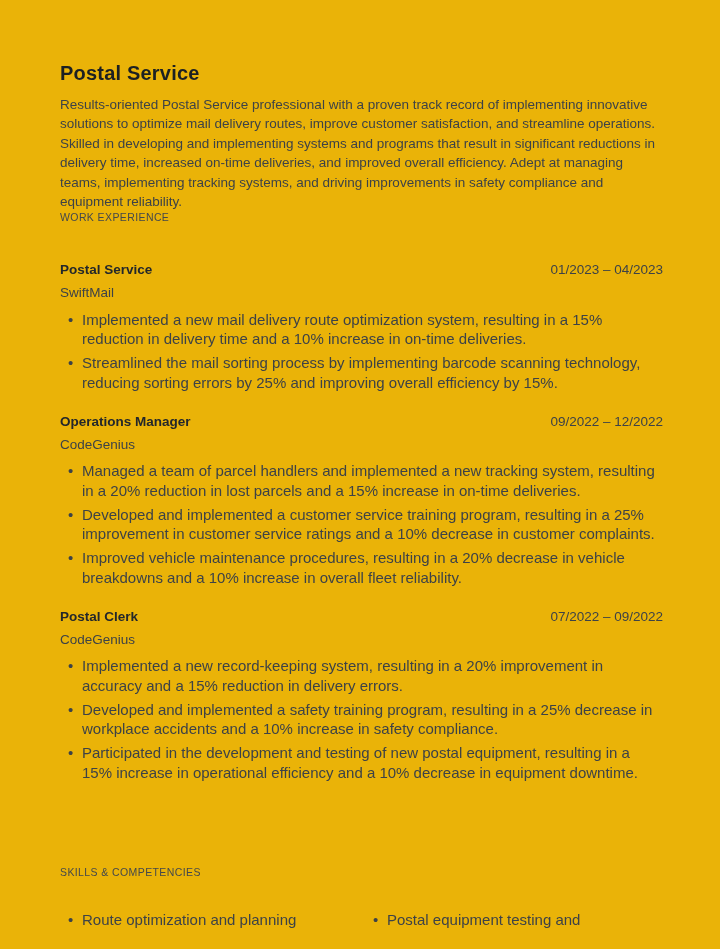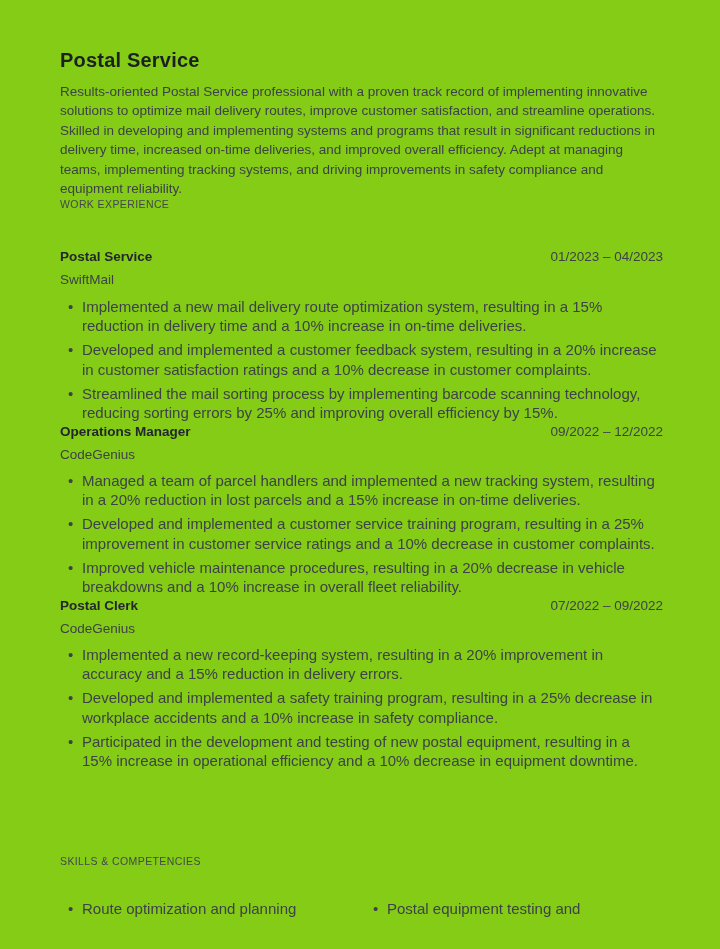--- a/index.html
+++ b/index.html
@@ -7,22 +7,22 @@
   body {
     width: 720px;
     height: 949px;
     overflow: hidden;
     font-family: "Liberation Sans", sans-serif;
     -webkit-font-smoothing: antialiased;
   }
   .page {
     width: 720px;
     height: 949px;
-    background: #84cc16;
-    padding: 48px 57px 0 60px;
+    background: #eab308;
+    padding: 61px 57px 0 60px;
     overflow: hidden;
   }
   .name {
     font-size: 20px;
     line-height: 24px;
     font-weight: 700;
     color: #1c2023;
     letter-spacing: 0.2px;
   }
   .summary {
@@ -31,21 +31,21 @@
     line-height: 19.4px;
     color: #3d4247;
   }
   .section-label {
     font-size: 10.5px;
     line-height: 13px;
     letter-spacing: 0.4px;
     color: #44484c;
     font-weight: 400;
   }
-  .jobs .job { }
+  .jobs .job { margin-top: 21px; }
   .jobs .job:first-child { margin-top: 37px; }
   .job-header {
     display: flex;
     justify-content: space-between;
     align-items: baseline;
     line-height: 18px;
   }
   .job-title {
     font-size: 13.5px;
     font-weight: 700;
@@ -105,21 +105,20 @@
   <div class="jobs">
 
     <div class="job">
       <div class="job-header">
         <span class="job-title">Postal Service</span>
         <span class="job-dates">01/2023 – 04/2023</span>
       </div>
       <div class="job-company">SwiftMail</div>
       <ul class="bullets">
         <li>Implemented a new mail delivery route optimization system, resulting in a 15% reduction in delivery time and a 10% increase in on-time deliveries.</li>
-        <li>Developed and implemented a customer feedback system, resulting in a 20% increase in customer satisfaction ratings and a 10% decrease in customer complaints.</li>
         <li>Streamlined the mail sorting process by implementing barcode scanning technology, reducing sorting errors by 25% and improving overall efficiency by 15%.</li>
       </ul>
     </div>
 
     <div class="job">
       <div class="job-header">
         <span class="job-title">Operations Manager</span>
         <span class="job-dates">09/2022 – 12/2022</span>
       </div>
       <div class="job-company">CodeGenius</div>

